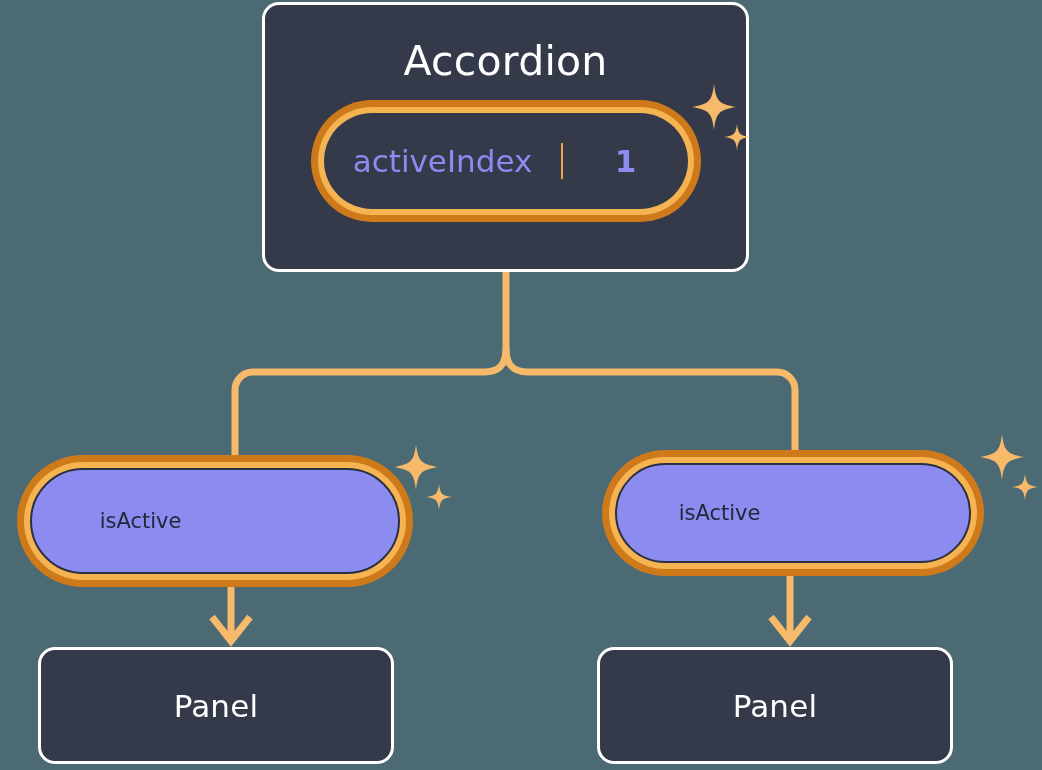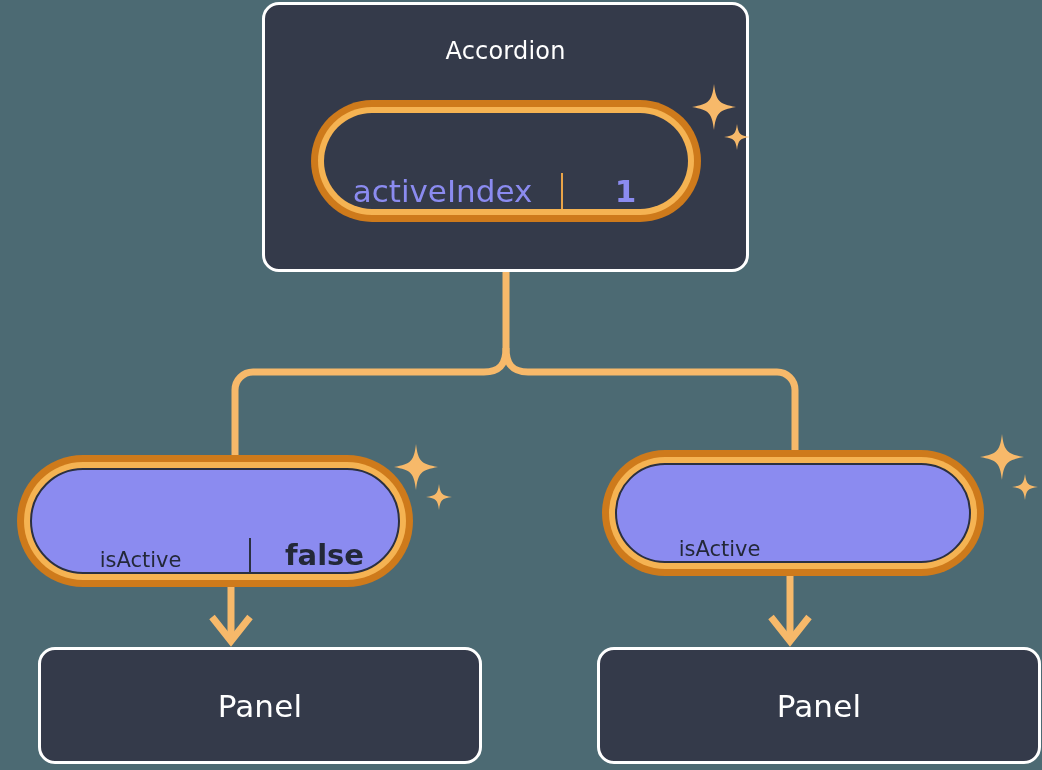--- a/index.html
+++ b/index.html
@@ -29,37 +29,37 @@
   
   .card {
     position: absolute;
     background: #343A4A;
     border: 3px solid #FFFFFF;
     border-radius: 17px;
     box-sizing: border-box;
   }
   .card-title {
     color: #FFFFFF;
-    font-size: 24px;
+    font-size: 41px;
     font-weight: 400;
     letter-spacing: .2px;
     text-align: center;
     white-space: nowrap;
   }
 
   #accordion-card {
     left: 262px; top: 2px;
     width: 487px; height: 270px;
   }
   #accordion-card .card-title {
     margin-top: 32px;
   }
 
   .panel-card {
-    width: 444px; height: 117px;
+    width: 356px; height: 117px;
     display: flex;
     align-items: center;
     justify-content: center;
   }
   #panel-left  { left: 38px;  top: 647px; }
   #panel-right { left: 597px; top: 647px; }
   .panel-card .card-title { font-size: 31px; }
 
   
   .pill {
@@ -76,21 +76,21 @@
     border-radius: 999px;
     background: #F5B352;          
     padding: 6px;
     display: flex;
   }
   .pill-inner {
     flex: 1;
     box-sizing: border-box;
     border-radius: 999px;
     display: flex;
-    align-items: flex-end;
+    align-items: center;
     overflow: hidden;
   }
   .pill-key, .pill-val {
     display: flex;
     align-items: center;
     justify-content: center;
     white-space: nowrap;
   }
 
   
@@ -202,21 +202,20 @@
 
   <svg class="sparkle" id="sparkle-accordion" viewBox="0 0 62 72">
     <path d="M 24 2 C 26 19, 29 22, 46 25 C 29 28, 26 31, 24 48 C 22 31, 19 28, 2 25 C 19 22, 22 19, 24 2 Z" fill="#F7B96A"></path>
     <path d="M 47 42 C 48.3 52, 50 53.7, 60 55 C 50 56.3, 48.3 58, 47 68 C 45.7 58, 44 56.3, 34 55 C 44 53.7, 45.7 52, 47 42 Z" fill="#F7B96A"></path>
   </svg>
 
   <div class="pill pill-prop" id="pill-isactive-false">
     <div class="pill-mid">
       <div class="pill-inner">
         <div class="pill-key">isActive</div>
-        <div class="pill-val">false</div>
       </div>
     </div>
   </div>
 
   <svg class="sparkle" id="sparkle-left" viewBox="0 0 62 72">
     <path d="M 24 2 C 26 19, 29 22, 46 25 C 29 28, 26 31, 24 48 C 22 31, 19 28, 2 25 C 19 22, 22 19, 24 2 Z" fill="#F7B96A"></path>
     <path d="M 47 42 C 48.3 52, 50 53.7, 60 55 C 50 56.3, 48.3 58, 47 68 C 45.7 58, 44 56.3, 34 55 C 44 53.7, 45.7 52, 47 42 Z" fill="#F7B96A"></path>
   </svg>
 
   <div class="card panel-card" id="panel-left">

